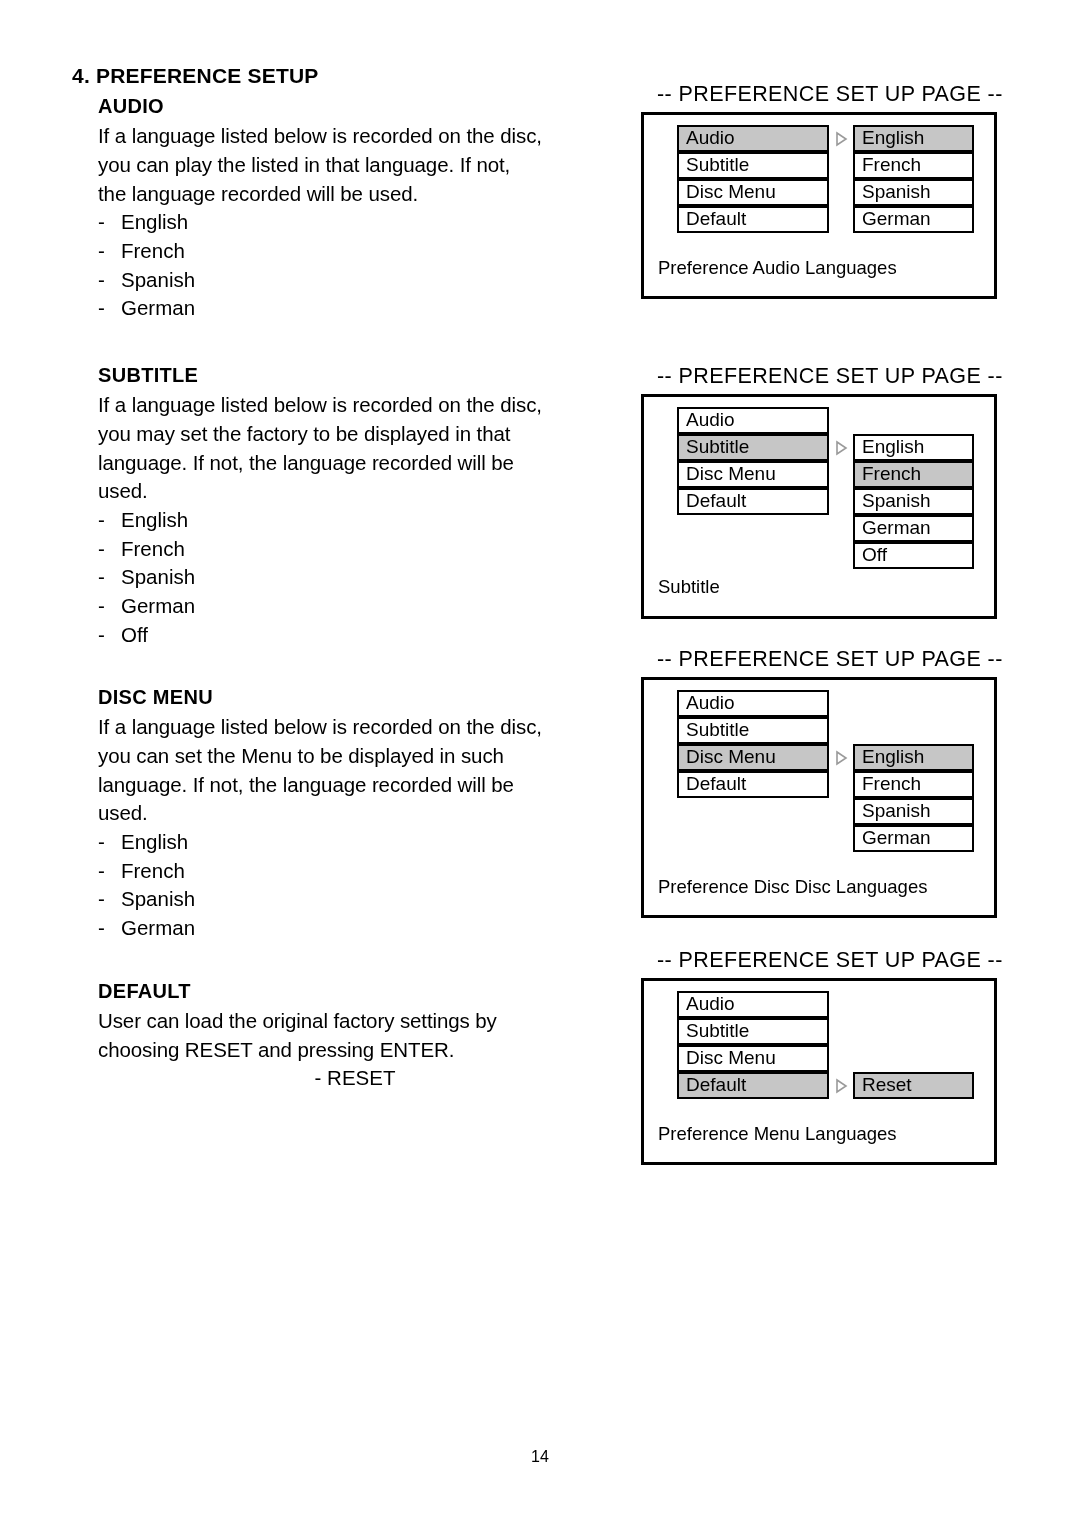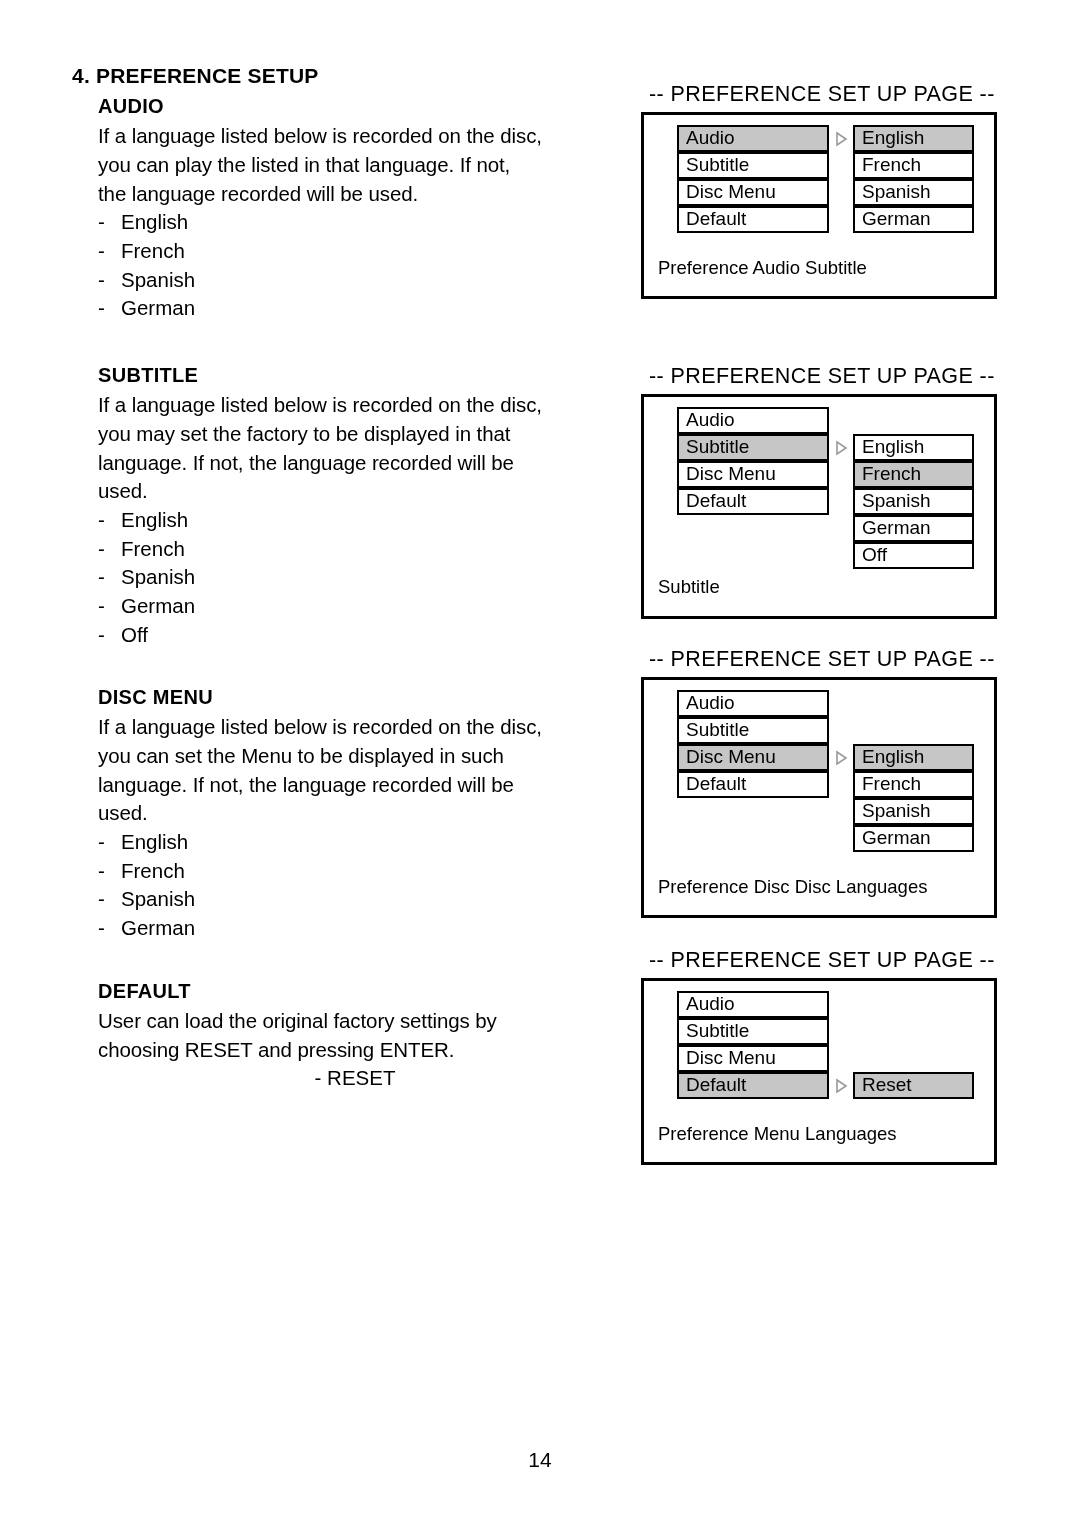--- a/index.html
+++ b/index.html
@@ -83,21 +83,21 @@
     left: 641px;
     width: 356px;
   }
 
   .diagram-title {
     font-size: 21.5px;
     text-align: left;
     letter-spacing: 0.4px;
     white-space: nowrap;
     margin-bottom: 5px;
-    margin-left: 8px;
+    margin-left: 16px;
   }
 
   .screen-box {
     border: 3px solid #000;
     box-sizing: border-box;
     position: relative;
     background: #fff;
     padding: 10px 0 0 0;
   }
 
@@ -144,21 +144,21 @@
     white-space: nowrap;
   }
 
   
   .page-number {
     position: absolute;
     left: 0;
     right: 0;
     top: 1448px;
     text-align: center;
-    font-size: 21px;
+    font-size: 16px;
   }
 </style>
 </head>
 <body>
 
 <div class="left-col">
 
   <div class="chapter-heading">4. PREFERENCE SETUP</div>
 
   <div class="section">
@@ -296,21 +296,21 @@
       </div>
 
       <div class="menu-row">
         <div class="opt-box left">Default</div>
         <div class="arrow-cell"></div>
         <div class="opt-box right">German</div>
       </div>
 
     </div>
     <div style="height:24px"></div>
-    <div class="caption">Preference Audio Subtitle</div>
+    <div class="caption">Preference Audio Languages</div>
     <div style="height:17px"></div>
   </div>
 </div>
 
 <div class="diagram" style="top:364px;">
   <div class="diagram-title">-- PREFERENCE SET UP PAGE --</div>
   <div class="screen-box">
     <div class="menu-area">
 
       <div class="menu-row">

